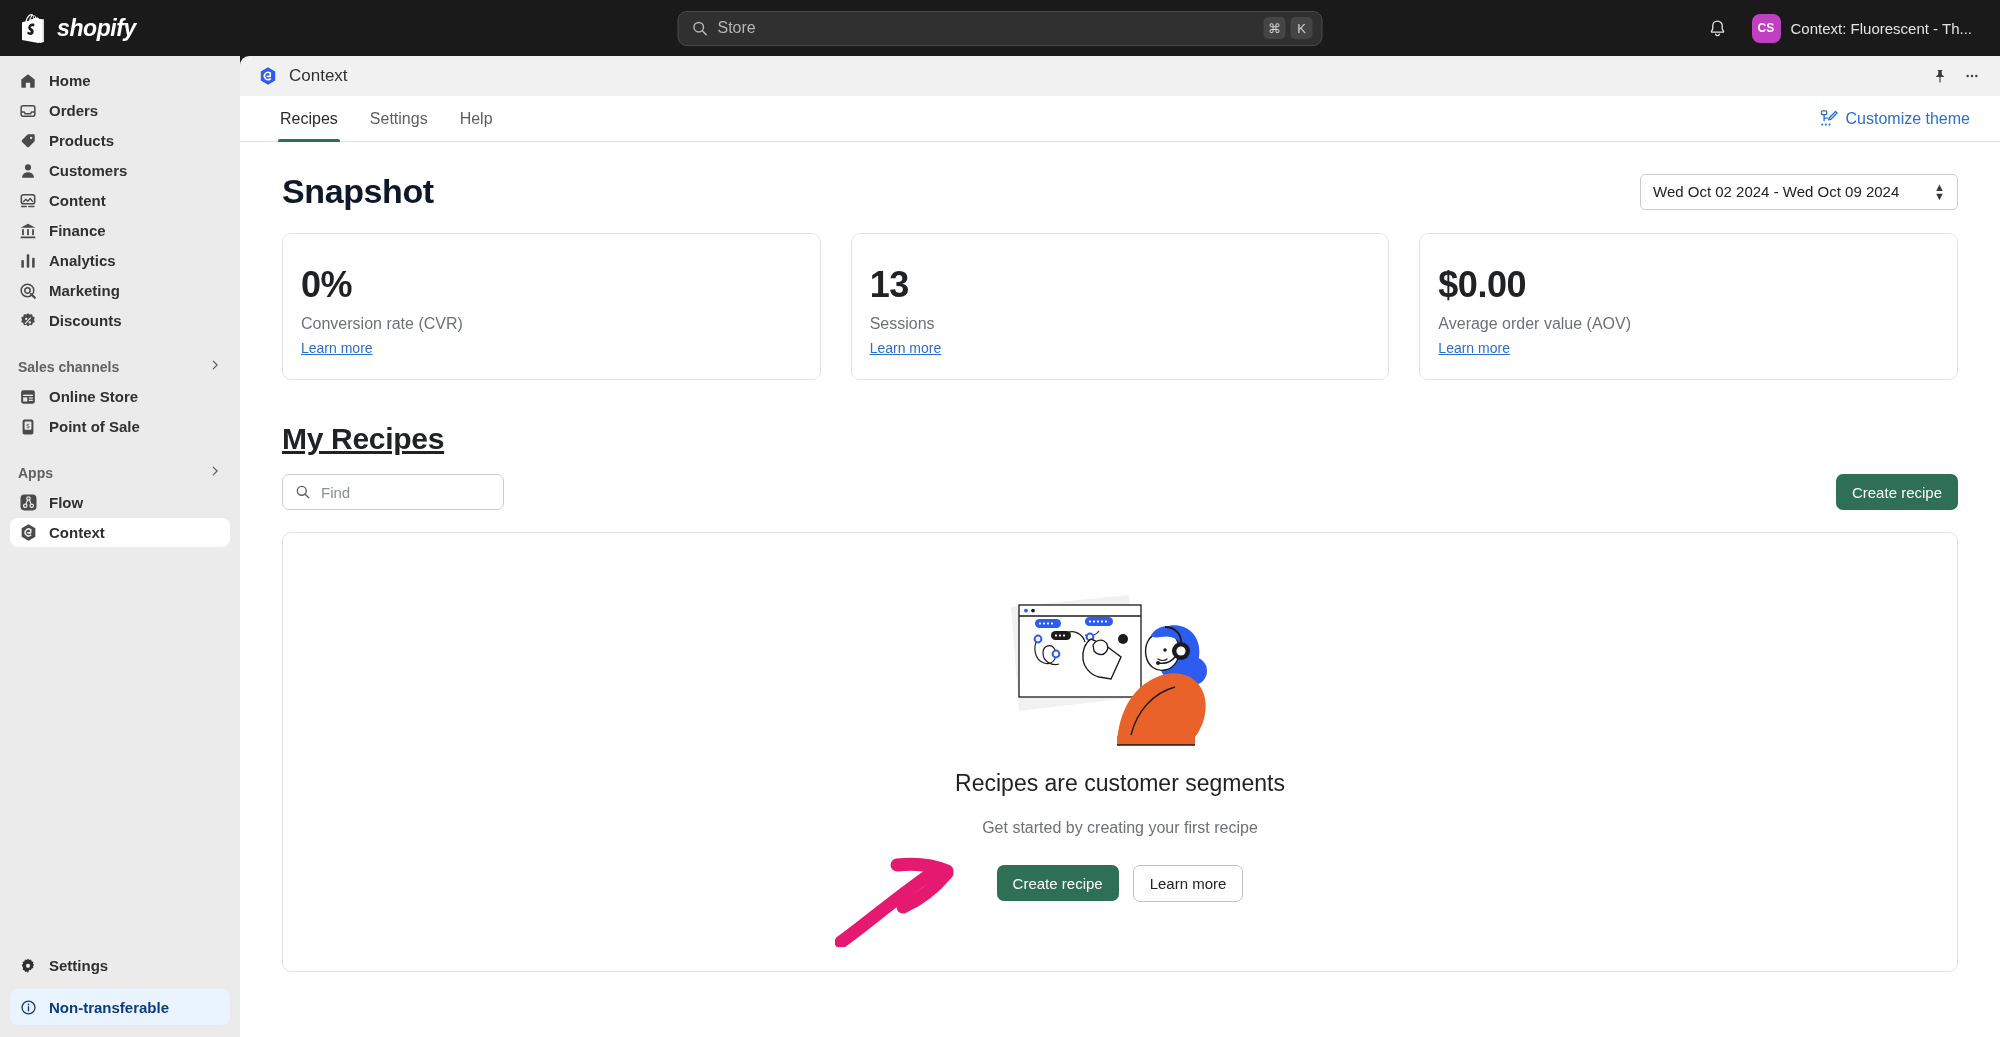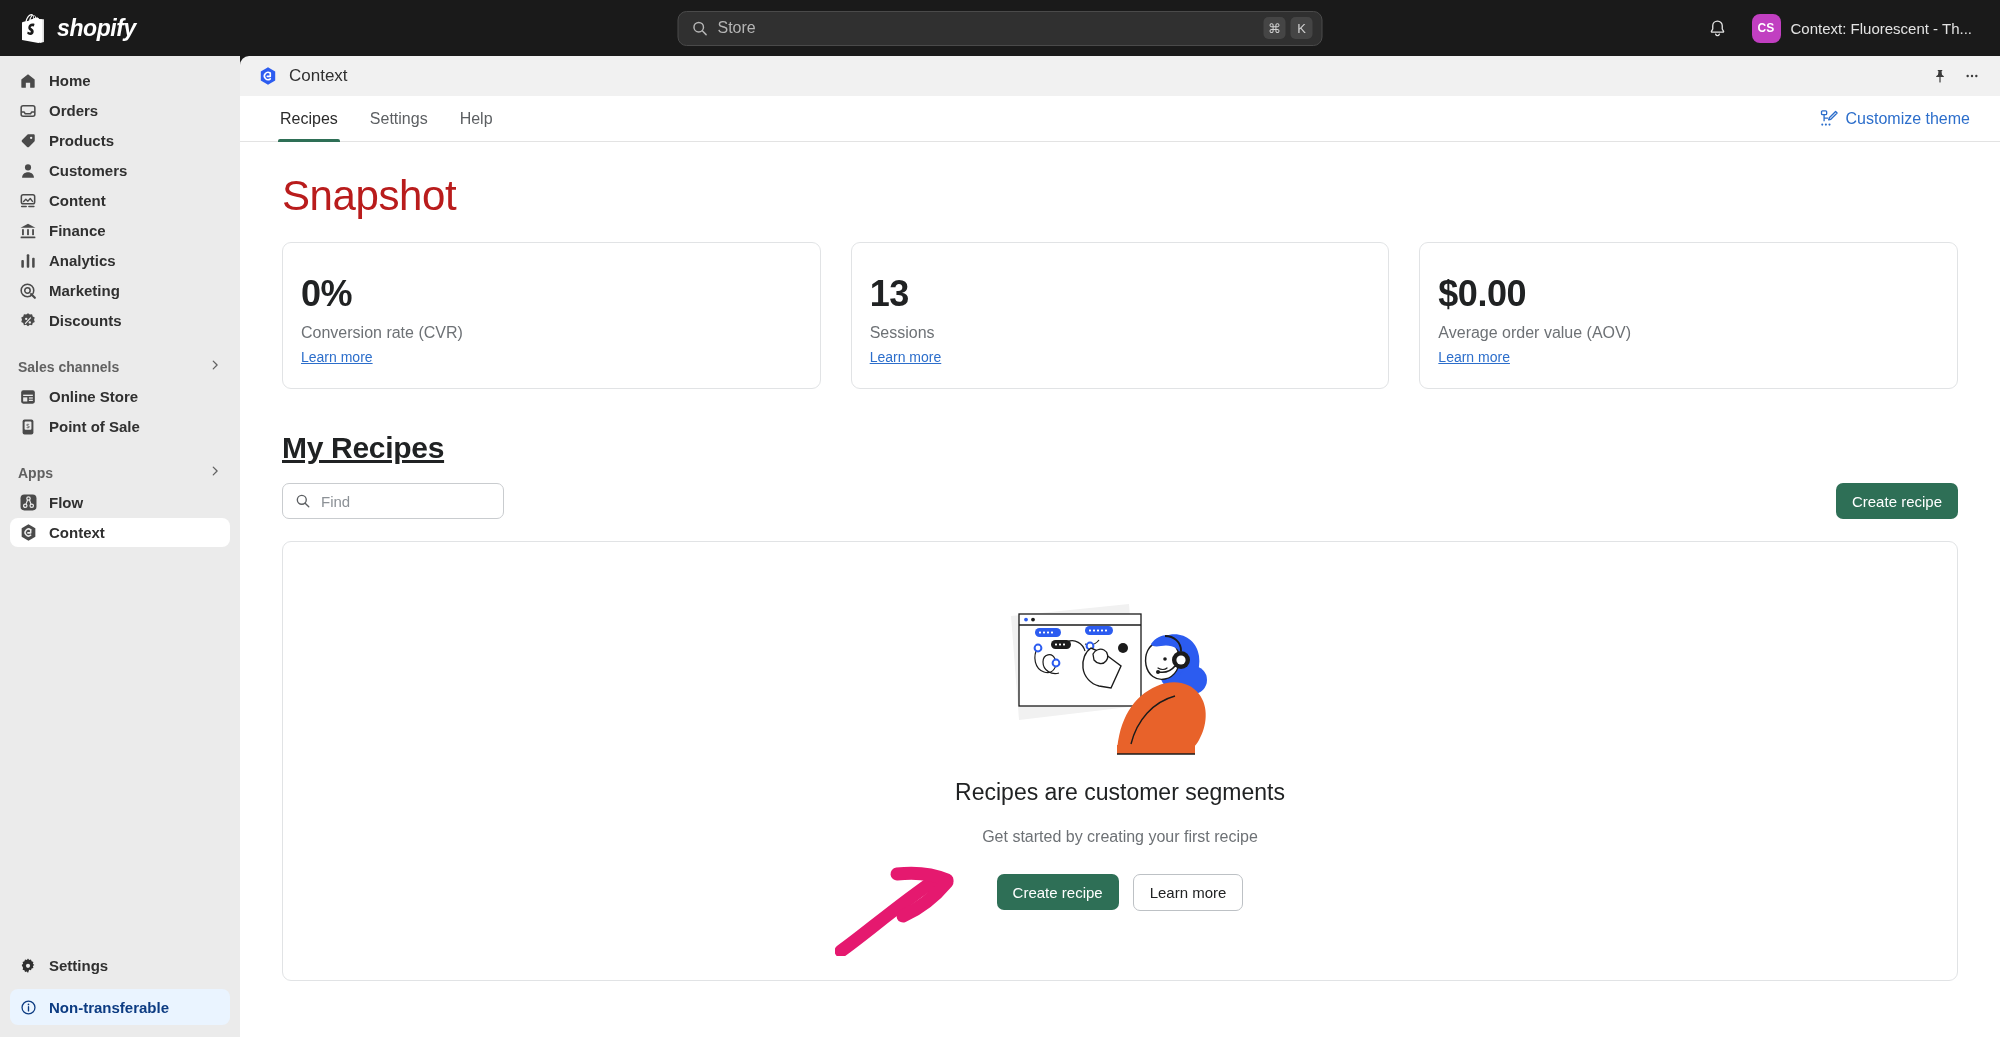--- a/index.html
+++ b/index.html
@@ -156,21 +156,21 @@
     color: #2c6ecb; font-size: 16px; cursor: pointer;
     text-decoration: none;
   }
 
   .content {
     flex: 1; overflow-y: auto; padding: 30px 42px 40px 42px;
     background: #ffffff;
   }
 
   .sec-head { display: flex; align-items: center; margin-bottom: 22px; }
-  .sec-title { font-size: 42px; font-weight: 400; color: #b91c1c; letter-spacing: -0.4px; }
+  .sec-title { font-size: 34px; font-weight: 700; color: #0f172a; letter-spacing: -0.4px; }
   .date-select {
     margin-left: auto; width: 318px; height: 36px;
     border: 1px solid #c9cccf; border-radius: 5px; background: #fff;
     display: flex; align-items: center; padding: 0 12px;
     font-size: 15px; color: #202223; cursor: pointer;
   }
   .date-select .spin { margin-left: auto; font-size: 11px; line-height: 9px; color: #3b3b3b; text-align: center; }
 
   .cards { display: flex; gap: 30px; }
   .card {
@@ -501,20 +501,24 @@
             <circle cx="10" cy="16.4" r="1.1" fill="#2c6ecb"></circle>
           </svg>
           <span>Customize theme</span>
         </a>
       </div>
 
       <div class="content">
 
         <div class="sec-head">
           <h1 class="sec-title">Snapshot</h1>
+          <div class="date-select">
+            <span>Wed Oct 02 2024 - Wed Oct 09 2024</span>
+            <span class="spin">▲<br>▼</span>
+          </div>
         </div>
 
         <div class="cards">
           <div class="card">
             <div class="card-value">0%</div>
             <div class="card-label">Conversion rate (CVR)</div>
             <a class="card-link">Learn more</a>
           </div>
           <div class="card">
             <div class="card-value">13</div>

